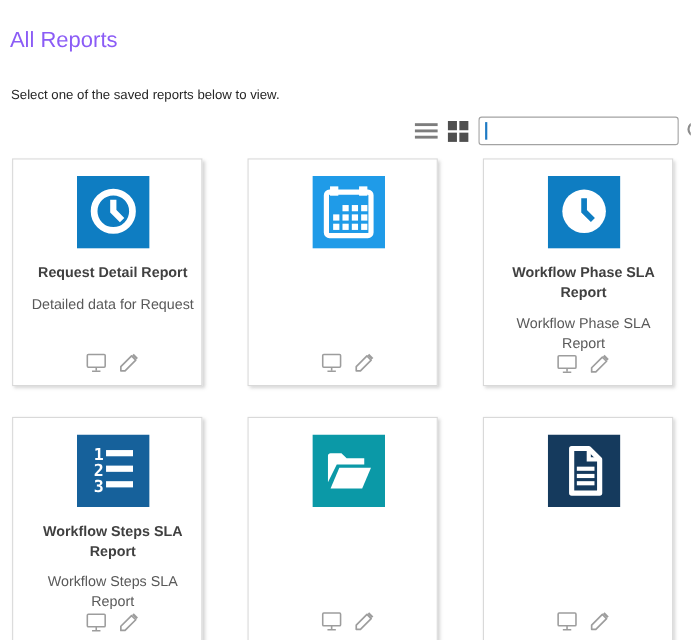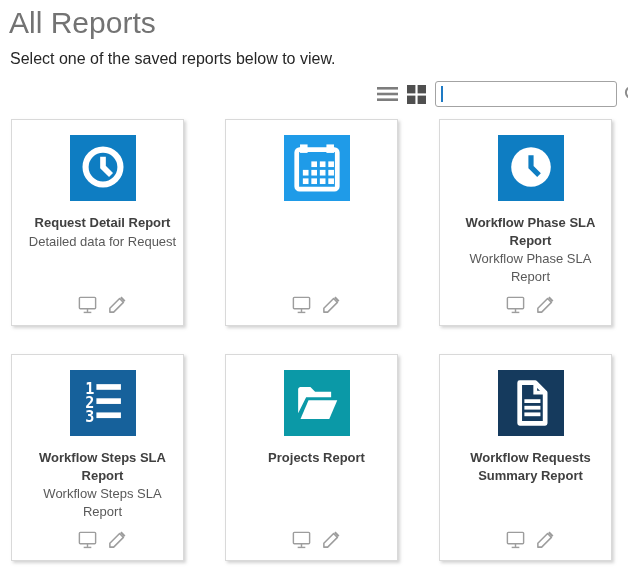--- a/index.html
+++ b/index.html
@@ -1,36 +1,36 @@
 <!DOCTYPE html>
 <html><head>
 <meta charset="utf-8">
 <style>
   html,body { margin:0; padding:0; background:#ffffff; }
   body { width:628px; height:582px; font-family:"Liberation Sans", sans-serif; overflow:hidden; }
   .page { padding:6px 9px 0 9px; box-sizing:border-box; }
 
-  .page-title { color:#737373; font-size:30px; font-weight:300; margin:0 0 0 0; }
-  .page-subtitle { font-size:16px; color:#262626; margin:10px 0 0 1px; }
+  .page-title { color:#8b5cf6; font-size:20px; font-weight:300; margin:20px 0 0 0; }
+  .page-subtitle { font-size:12px; color:#262626; margin:30px 0 0 1px; }
 
   .toolbar { display:flex; justify-content:flex-end; align-items:center; gap:9px; margin-top:13px; padding-right:2px; }
   .view-toggle { display:inline-flex; align-items:center; cursor:pointer; }
   .searchbox { position:relative; width:182px; height:26px; border:1px solid #a3a3a3; border-radius:3px; display:flex; align-items:center; background:#fff; box-sizing:border-box; }
   .searchbox input { border:none; outline:none; flex:1; height:100%; padding:0 2px 0 9px; font-size:13px; background:transparent; color:#333; }
   .caret { position:absolute; left:5px; top:4px; width:2px; height:16px; background:#1e7ac4; }
   .mag { display:inline-flex; padding-right:5px; cursor:pointer; }
 
   .grid { display:grid; grid-template-columns:repeat(3,173px); column-gap:41px; row-gap:28px; margin-top:12px; margin-left:2px; }
   .card { height:207px; border:1px solid #d9d9d9; box-shadow:2px 2px 3px rgba(130,130,130,0.35);
           display:flex; flex-direction:column; align-items:center; box-sizing:border-box;
           padding:15px 6px 10px 16px; background:#fff; cursor:pointer; }
   .card-icon { width:66px; height:66px; flex:0 0 auto; }
   .card-icon svg { display:block; width:66px; height:66px; }
   .card-title { margin-top:13px; font-weight:bold; font-size:13px; color:#404040; text-align:center; line-height:1.35; }
-  .card-desc { font-size:13px; color:#595959; text-align:center; line-height:1.35; margin-top:1px; }
+  .card-desc { font-size:13px; color:#595959; text-align:center; line-height:1.35; margin-top:11px; }
   .card-footer { margin-top:auto; display:flex; gap:9px; align-items:center; }
   .card-footer .act { display:inline-flex; cursor:pointer; }
 </style>
 </head>
 <body>
 
 <div class="page">
   <h1 class="page-title">All Reports</h1>
   <p class="page-subtitle">Select one of the saved reports below to view.</p>
 
@@ -192,21 +192,20 @@
   </div>
 
   <div class="card">
     <div class="card-icon">
           <svg viewBox="0 0 70 70">
             <rect width="70" height="70" fill="#0b99a7"></rect>
     <path d="M15 46 V20.5 c0-1.4 1.1-2.5 2.5-2.5 H28 l5 5 h17 v6 H23.5 L15 46 z" fill="#fff"></path>
     <path d="M17.5 52 L26 32 h30.5 L48 52 z" fill="#fff"></path>
           </svg>
         </div>
-    <div class="card-title">Projects Report</div>
     <div class="card-desc"></div>
     <div class="card-footer">
       <span class="act">
         <svg width="21" height="21" viewBox="0 0 22 22" fill="none" stroke="#9d9d9d" stroke-width="1.5">
           <rect x="2.5" y="3.5" width="17" height="12" rx="1"></rect>
           <line x1="11" y1="15.5" x2="11" y2="18.8"></line>
           <line x1="7" y1="19.3" x2="15" y2="19.3"></line>
         </svg>
       </span>
       <span class="act">
@@ -224,21 +223,20 @@
             <rect width="70" height="70" fill="#153a5d"></rect>
     <path d="M23 13.5 h16.5 L50 24 v32.5 H23 z" fill="none" stroke="#fff" stroke-width="5" stroke-linejoin="round"></path>
     <path d="M39.5 13.5 v10.5 H50" fill="none" stroke="#fff" stroke-width="4"></path>
     <g fill="#fff">
               <rect x="28" y="31" width="17" height="4"></rect>
               <rect x="28" y="38" width="17" height="4"></rect>
               <rect x="28" y="45" width="17" height="4"></rect>
             </g>
           </svg>
         </div>
-    <div class="card-title">Workflow Requests Summary Report</div>
     <div class="card-desc"></div>
     <div class="card-footer">
       <span class="act">
         <svg width="21" height="21" viewBox="0 0 22 22" fill="none" stroke="#9d9d9d" stroke-width="1.5">
           <rect x="2.5" y="3.5" width="17" height="12" rx="1"></rect>
           <line x1="11" y1="15.5" x2="11" y2="18.8"></line>
           <line x1="7" y1="19.3" x2="15" y2="19.3"></line>
         </svg>
       </span>
       <span class="act">

